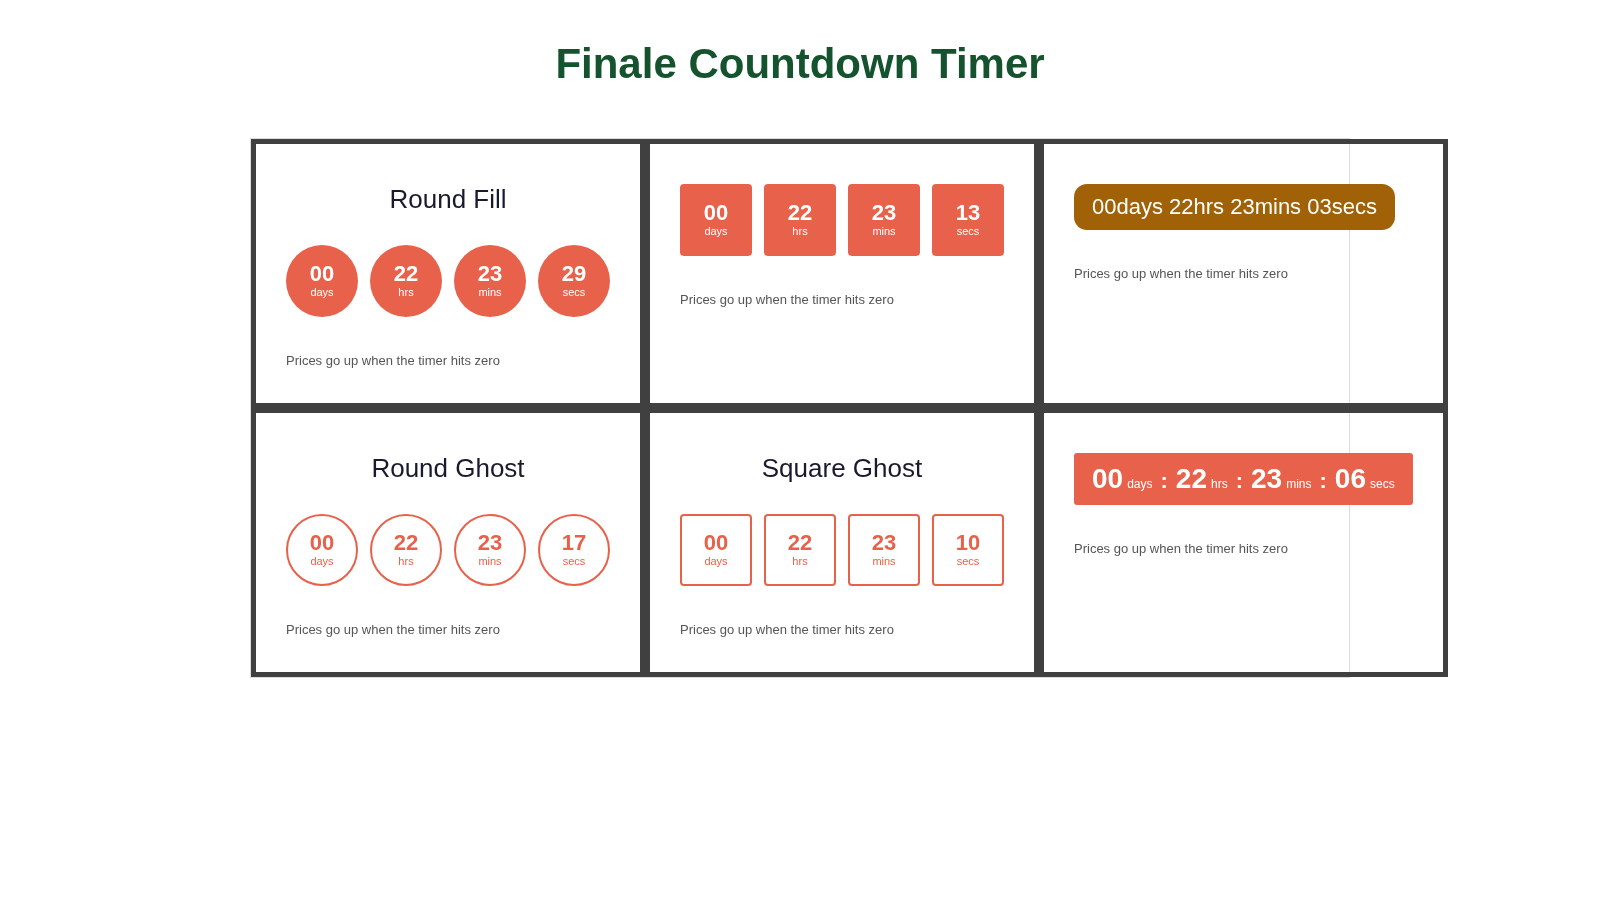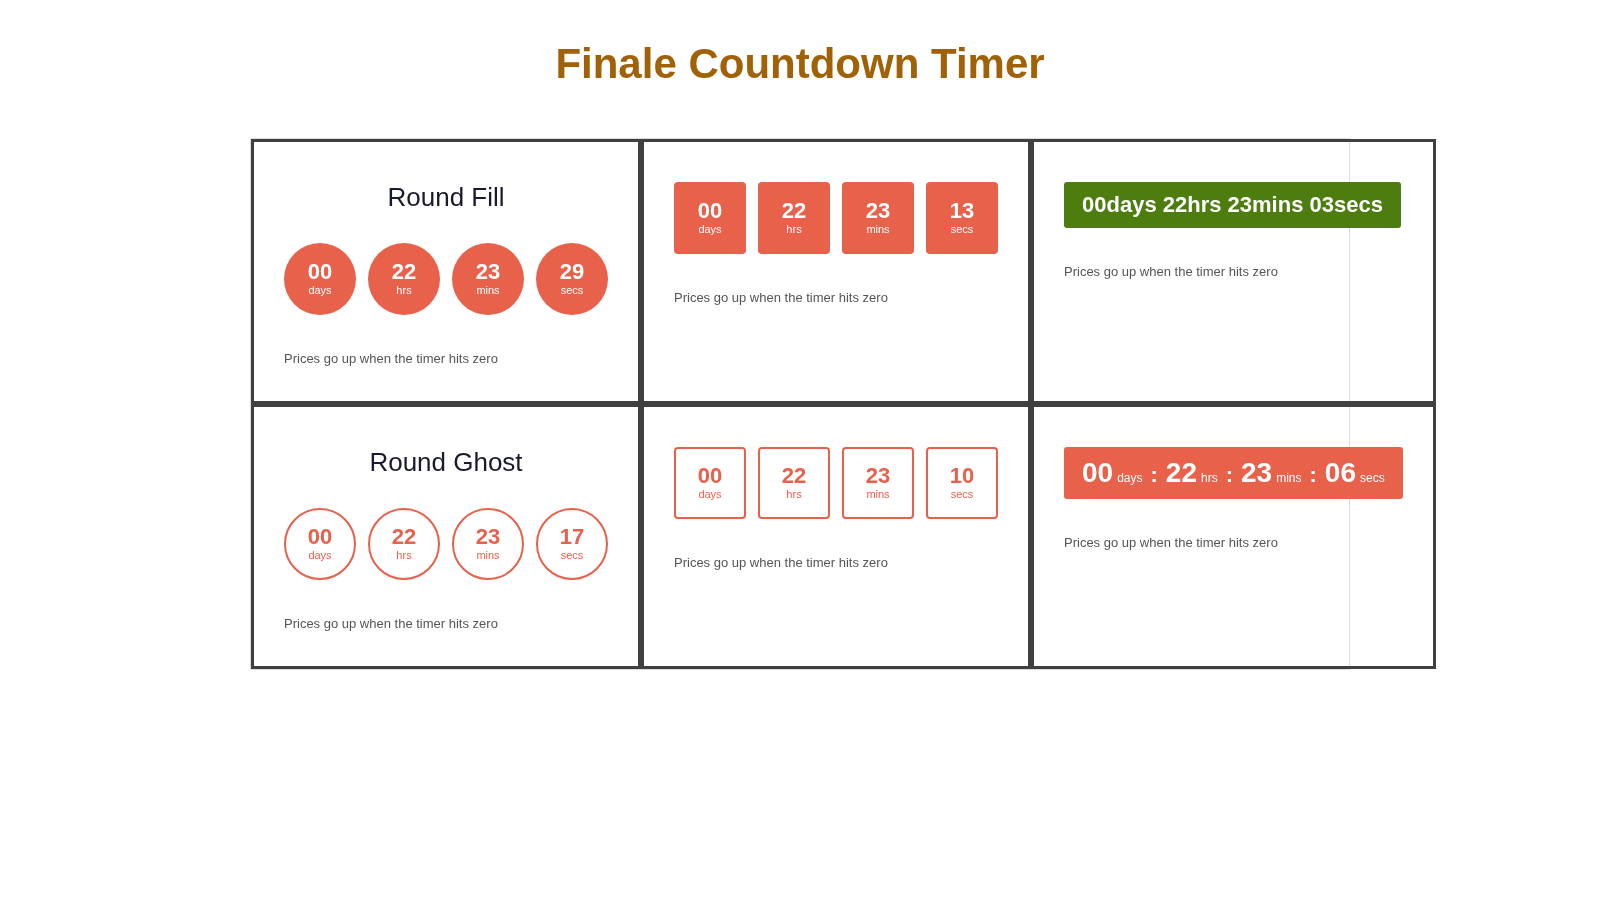--- a/index.html
+++ b/index.html
@@ -9,35 +9,35 @@
       min-height: 900px;
       display: flex;
       flex-direction: column;
       align-items: center;
       padding: 40px 20px;
     }
 
     .page-title {
       font-size: 42px;
       font-weight: 700;
-      color: #a16207;
+      color: #14532d;
       margin-bottom: 50px;
       text-align: right;
     }
 
     .grid-container {
       display: grid;
       grid-template-columns: repeat(3, 1fr);
       gap: 0;
       border: 1px solid #ddd;
       width: 1100px;
     }
 
     .card {
-      border: 3px solid #404040;
+      border: 5px solid #404040;
       padding: 40px 30px 35px 30px;
       display: flex;
       flex-direction: column;
       align-items: flex-start;
     }
 
     .card-title {
       font-size: 26px;
       font-weight: 400;
       color: #1a1a2e;
@@ -94,26 +94,26 @@
       line-height: 1;
     }
     .square-fill-unit .lbl {
       font-size: 11px;
       font-weight: 400;
       line-height: 1.3;
     }
 
     
     .highlight-box {
-      background: #4d7c0f;
+      background: #a16207;
       color: #fff;
       padding: 10px 18px;
-      border-radius: 3px;
-      font-size: 22px;
-      font-weight: 700;
+      border-radius: 13px;
+      font-size: 22px;
+      font-weight: 400;
       margin-bottom: 18px;
       white-space: nowrap;
     }
 
     
     .round-ghost-unit {
       width: 72px;
       height: 72px;
       border-radius: 50%;
       border: 2px solid #e8614a;
@@ -262,20 +262,21 @@
           <span class="lbl">mins</span>
         </div>
         <div class="round-ghost-unit">
           <span class="num">17</span>
           <span class="lbl">secs</span>
         </div>
       </div>
       <div class="card-subtext">Prices go up when the timer hits zero</div>
     </div>
     <div class="card">
+      <div class="card-title">Square Ghost</div>
       <div class="timer-row">
         <div class="square-ghost-unit">
           <span class="num">00</span>
           <span class="lbl">days</span>
         </div>
         <div class="square-ghost-unit">
           <span class="num">22</span>
           <span class="lbl">hrs</span>
         </div>
         <div class="square-ghost-unit">

